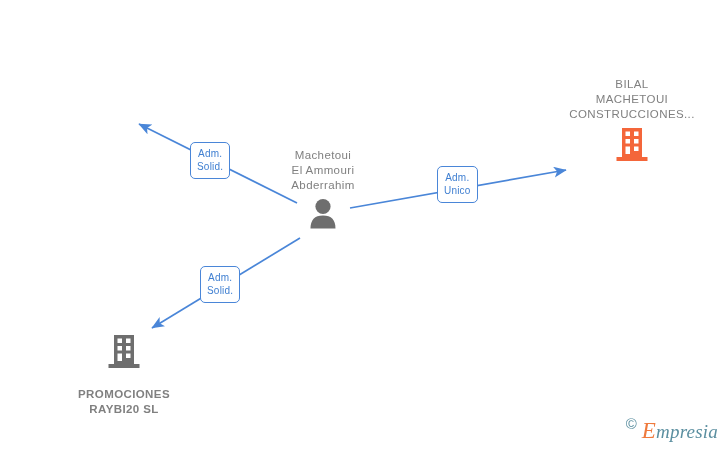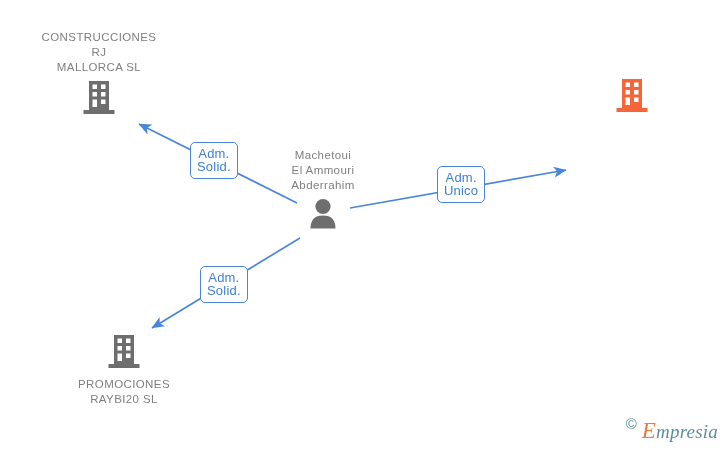--- a/index.html
+++ b/index.html
@@ -38,40 +38,41 @@
   .node-label {
     font-size: 11.5px;
     line-height: 15px;
     color: #808080;
     text-align: center;
     letter-spacing: 0.4px;
     white-space: pre-line;
   }
   .node-label.below {
     order: 2;
-    margin-top: 8px;
+    margin-top: 18px;
+    font-weight: bold;
   }
   .node-label.above {
     order: 0;
     margin-bottom: 4px;
   }
   .node-icon {
     order: 1;
     line-height: 0;
   }
 
   
   .edge-label {
     position: absolute;
     box-sizing: border-box;
     border: 1.6px solid #4a86d8;
     border-radius: 5px;
     background: #ffffff;
     color: #3f7fd1;
-    font-size: 13px;
+    font-size: 10px;
     line-height: 13px;
     text-align: center;
     padding: 4px 6px 5px 6px;
     white-space: pre-line;
     letter-spacing: 0.2px;
   }
 
   
   #watermark {
     position: absolute;
@@ -113,39 +114,25 @@
       </marker>
     </defs>
 
     <line x1="297" y1="203" x2="139" y2="124" stroke="#4a86d8" stroke-width="1.7" marker-end="url(#arrowhead)"></line>
 
     <line x1="350" y1="208" x2="566" y2="170" stroke="#4a86d8" stroke-width="1.7" marker-end="url(#arrowhead)"></line>
 
     <line x1="300" y1="238" x2="152" y2="328" stroke="#4a86d8" stroke-width="1.7" marker-end="url(#arrowhead)"></line>
   </svg>
 
-  <div class="node" style="left:99px; top:30px;">
-    <div class="node-label above">CONSTRUCCIONES
-RJ
-MALLORCA  SL</div>
-    <div class="node-icon">
-      <svg width="34" height="36" viewBox="0 0 34 36" xmlns="http://www.w3.org/2000/svg">
-        <rect x="7" y="2" width="20" height="29" fill="#6e6e6e"></rect>
-        <rect x="1.5" y="31" width="31" height="4" fill="#6e6e6e"></rect>
-        <rect x="10.5" y="5.5" width="4.5" height="4.5" fill="#ffffff"></rect>
-        <rect x="19" y="5.5" width="4.5" height="4.5" fill="#ffffff"></rect>
-        <rect x="10.5" y="13" width="4.5" height="4.5" fill="#ffffff"></rect>
-        <rect x="19" y="13" width="4.5" height="4.5" fill="#ffffff"></rect>
-        <rect x="10.5" y="20.5" width="4.5" height="7.5" fill="#ffffff"></rect>
-        <rect x="19" y="20.5" width="4.5" height="4.5" fill="#ffffff"></rect>
-      </svg>
-    </div>
-  </div>
 
   <div class="node" style="left:632px; top:77px;">
+    <div class="node-label above">BILAL
+MACHETOUI
+CONSTRUCCIONES...</div>
     <div class="node-icon">
       <svg width="34" height="36" viewBox="0 0 34 36" xmlns="http://www.w3.org/2000/svg">
         <rect x="7" y="2" width="20" height="29" fill="#f4663a"></rect>
         <rect x="1.5" y="31" width="31" height="4" fill="#f4663a"></rect>
         <rect x="10.5" y="5.5" width="4.5" height="4.5" fill="#ffffff"></rect>
         <rect x="19" y="5.5" width="4.5" height="4.5" fill="#ffffff"></rect>
         <rect x="10.5" y="13" width="4.5" height="4.5" fill="#ffffff"></rect>
         <rect x="19" y="13" width="4.5" height="4.5" fill="#ffffff"></rect>
         <rect x="10.5" y="20.5" width="4.5" height="7.5" fill="#ffffff"></rect>
         <rect x="19" y="20.5" width="4.5" height="4.5" fill="#ffffff"></rect>

